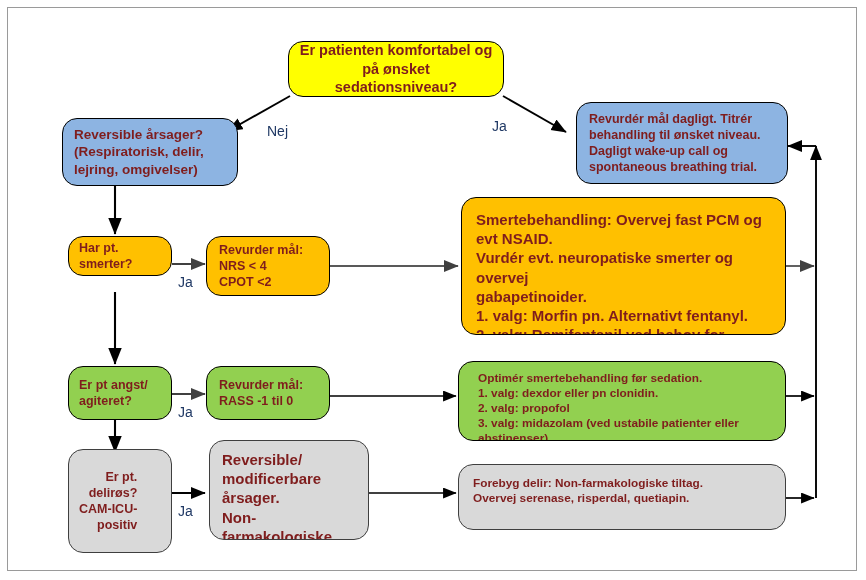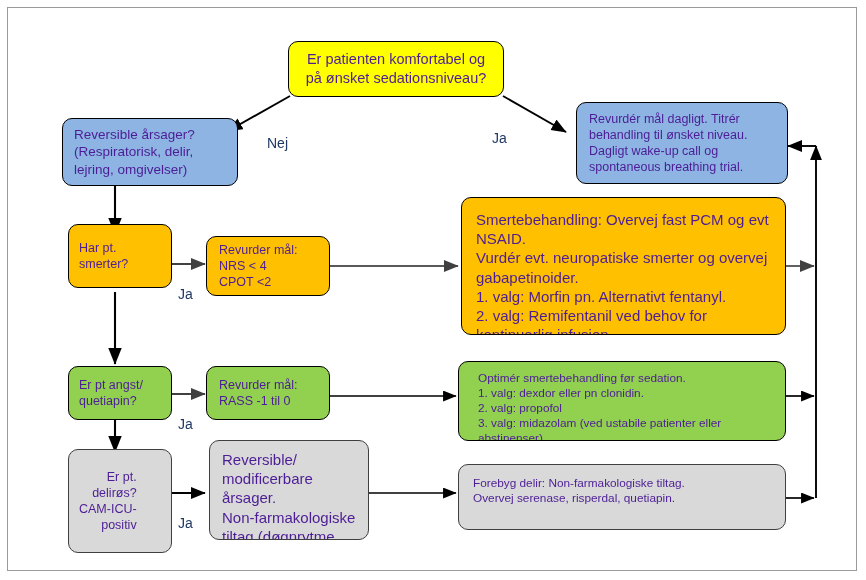--- a/index.html
+++ b/index.html
@@ -26,43 +26,43 @@
   #wires{
     position:absolute;
     left:0; top:0;
     width:866px; height:580px;
     pointer-events:none;
   }
   .node{
     position:absolute;
     box-sizing:border-box;
     border:1.4px solid #000000;
-    border-radius:10px;
-    color:#4c1d95;
+    border-radius:15px;
+    color:#7f1d1d;
     line-height:1.28;
     white-space:pre-line;
     overflow:hidden;
+    font-weight:bold;
   }
   .n-yellow{ background:#FFFF00; }
   .n-blue{   background:#8DB4E2; }
   .n-orange{ background:#FFC000; }
   .n-green{  background:#92D050; }
   .n-gray{   background:#D9D9D9; border-color:#3f3f3f; }
 
   .pad-c{ display:flex; align-items:center; justify-content:center; text-align:center; }
   .pad-l{ display:flex; align-items:center; justify-content:flex-start; text-align:left; }
   .pad-t{ display:flex; align-items:flex-start; justify-content:flex-start; text-align:left; }
 
   .edge-label{
     position:absolute;
     color:#1F3864;
     font-size:14px;
     line-height:1;
     white-space:nowrap;
-    margin-top:12px;
   }
 </style>
 </head>
 <body>
 
 <div id="canvas">
 
   <div id="frame"></div>
 
   <svg id="wires" viewBox="0 0 866 580" xmlns="http://www.w3.org/2000/svg">
@@ -133,38 +133,38 @@
 
   <div class="node n-blue pad-l" style="left:576px; top:102px; width:212px; height:82px; font-size:12.5px; padding:4px 12px;">Revurdér mål dagligt. Titrér
 behandling til ønsket niveau.
 Dagligt wake-up call og
 spontaneous breathing trial.</div>
 
   <div class="node n-blue pad-l" style="left:62px; top:118px; width:176px; height:68px; font-size:13.5px; padding:4px 11px;">Reversible årsager?
 (Respiratorisk, delir,
 lejring, omgivelser)</div>
 
-  <div class="node n-orange pad-l" style="left:68px; top:224px; width:104px; height:64px; font-size:12.5px; padding:4px 10px;">Har pt.
+  <div class="node n-orange pad-l" style="left:68px; top:236px; width:104px; height:40px; font-size:12.5px; padding:4px 10px;">Har pt.
 smerter?</div>
 
   <div class="node n-orange pad-l" style="left:206px; top:236px; width:124px; height:60px; font-size:12.5px; padding:4px 12px;">Revurder mål:
 NRS &lt; 4
 CPOT &lt;2</div>
 
   <div class="node n-orange pad-t" style="left:461px; top:197px; width:325px; height:138px; font-size:15px; padding:12px 12px 12px 14px;">Smertebehandling: Overvej fast PCM og evt NSAID.
 Vurdér evt. neuropatiske smerter og overvej
 gabapetinoider.
 1. valg: Morfin pn. Alternativt fentanyl.
 2. valg: Remifentanil ved behov for kontinuerlig infusion
 og behov for hyppig neurologisk vurdering.
 3. valg: Inf. sufenta/ eller fentanyl ved hæmodynamisk
 eller respiratorisk ustabil patient.</div>
 
   <div class="node n-green pad-l" style="left:68px; top:366px; width:104px; height:54px; font-size:12.5px; padding:4px 10px;">Er pt angst/
-quetiapin?</div>
+agiteret?</div>
 
   <div class="node n-green pad-l" style="left:206px; top:366px; width:124px; height:54px; font-size:12.5px; padding:4px 12px;">Revurder mål:
 RASS -1 til 0</div>
 
   <div class="node n-green pad-t" style="left:458px; top:361px; width:328px; height:80px; font-size:11.8px; padding:9px 12px 8px 19px;">Optimér smertebehandling før sedation.
 1. valg: dexdor eller pn clonidin.
 2. valg: propofol
 3. valg: midazolam (ved ustabile patienter eller
 abstinenser)</div>
 

